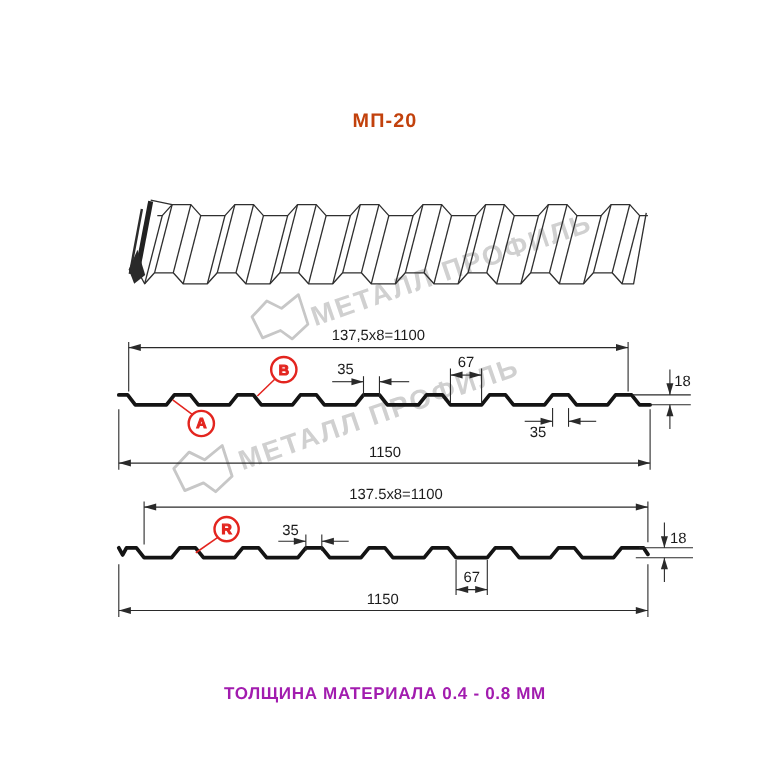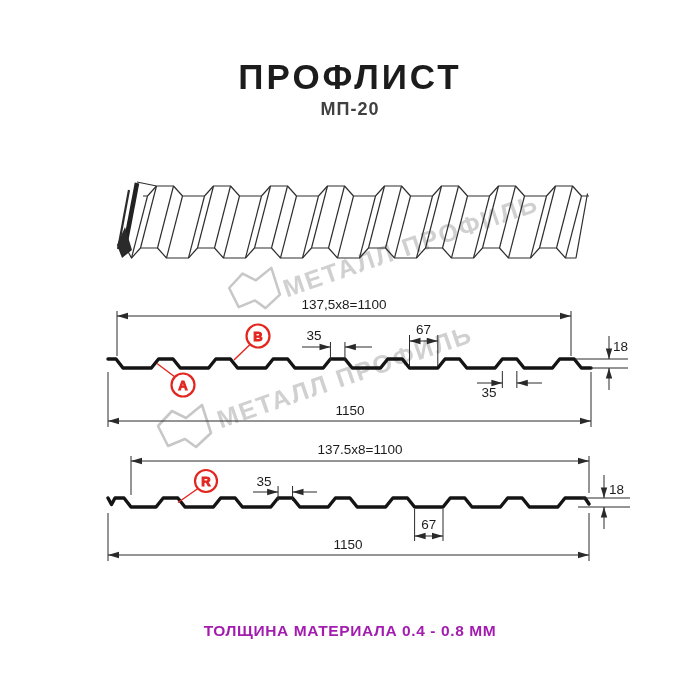--- a/index.html
+++ b/index.html
@@ -1,21 +1,21 @@
 <!DOCTYPE html>
 <html><head>
 <meta charset="utf-8">
 <style>
   html,body{margin:0;padding:0;background:#ffffff;}
   #page{position:relative;width:700px;height:700px;background:#fff;overflow:hidden;
         font-family:"Liberation Sans", sans-serif;}
   .title{position:absolute;top:57px;left:0;width:700px;text-align:center;
          font-size:35px;font-weight:bold;letter-spacing:3px;color:#1c1c1c;}
   .subtitle{position:absolute;top:99px;left:0;width:700px;text-align:center;
-         font-size:18px;font-weight:bold;letter-spacing:1px;color:#404040;}
+         font-size:18px;font-weight:bold;letter-spacing:1px;color:#c2410c;}
   .footer{position:absolute;top:622px;left:0;width:700px;text-align:center;
          font-size:15.5px;letter-spacing:0.6px;color:#a21caf;font-weight:bold;}
   .wm{position:absolute;z-index:0;}
   .wm-text{position:absolute;z-index:0;font-size:25px;font-weight:bold;letter-spacing:2px;
          color:#d0d0d0;white-space:nowrap;transform-origin:0 50%;}
   svg.layer{position:absolute;z-index:1;}
   svg text{font-family:"Liberation Sans", sans-serif;font-size:13.5px;fill:#1c1c1c;}
   svg text.red{fill:#e3251f;font-weight:bold;font-size:13px;}
   .dim{stroke:#2a2a2a;stroke-width:1;fill:none;}
   .arr{fill:#2a2a2a;stroke:none;}
@@ -31,21 +31,20 @@
   <svg class="wm" style="left:226px;top:265px" width="58" height="46" viewBox="0 0 60 48">
     <polygon points="3,24 17,9 31,16 47,3 56,31 41,45 30,37 13,44" fill="none" stroke="#c7c7c7" stroke-width="2.6" stroke-linejoin="round"></polygon>
   </svg>
   <div class="wm-text" style="left:284px;top:275px;transform:rotate(-19deg);">МЕТАЛЛ ПРОФИЛЬ</div>
 
   <svg class="wm" style="left:155px;top:402px" width="60" height="48" viewBox="0 0 60 48">
     <polygon points="3,24 17,9 31,16 47,3 56,31 41,45 30,37 13,44" fill="none" stroke="#c7c7c7" stroke-width="2.6" stroke-linejoin="round"></polygon>
   </svg>
   <div class="wm-text" style="left:218px;top:406px;transform:rotate(-19deg);">МЕТАЛЛ ПРОФИЛЬ</div>
 
-  <div class="title">ПРОФЛИСТ</div>
   <div class="subtitle">МП-20</div>
 
   <svg class="layer" style="left:95px;top:150px" width="510" height="160" viewBox="0 0 510 160">
     <defs>
       <g id="c3d" class="p3d">
         <line x1="36.5" y1="108" x2="52.5" y2="46"></line>
         <line x1="45.5" y1="98" x2="61.5" y2="36"></line>
         <line x1="62.5" y1="98" x2="78.5" y2="36"></line>
         <line x1="71.5" y1="108" x2="87.5" y2="46"></line>
       </g>

